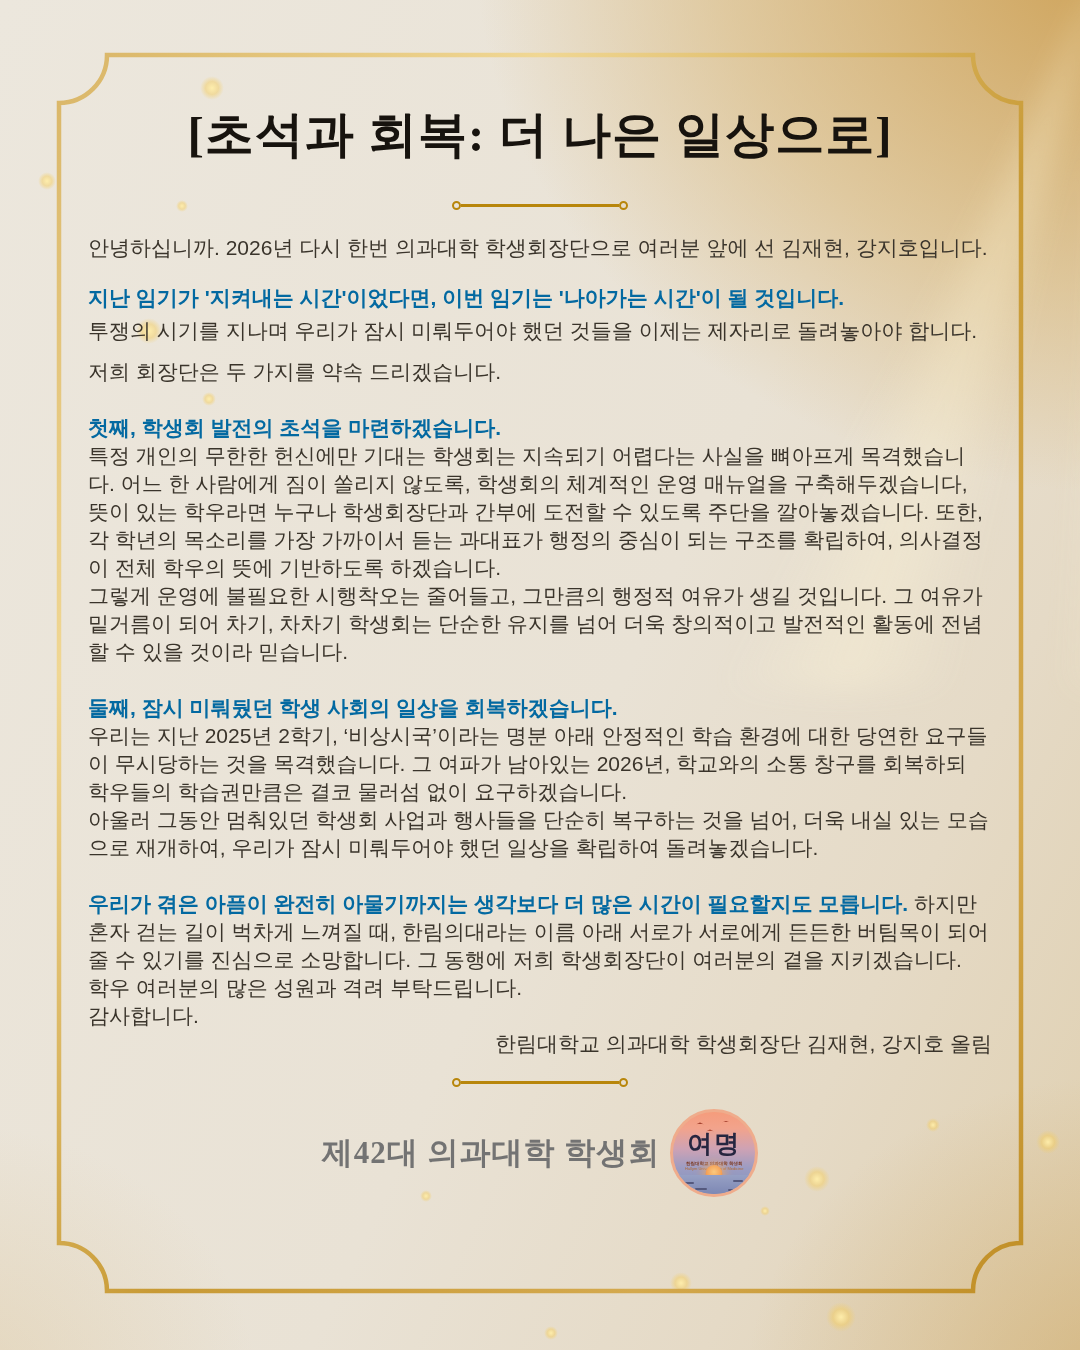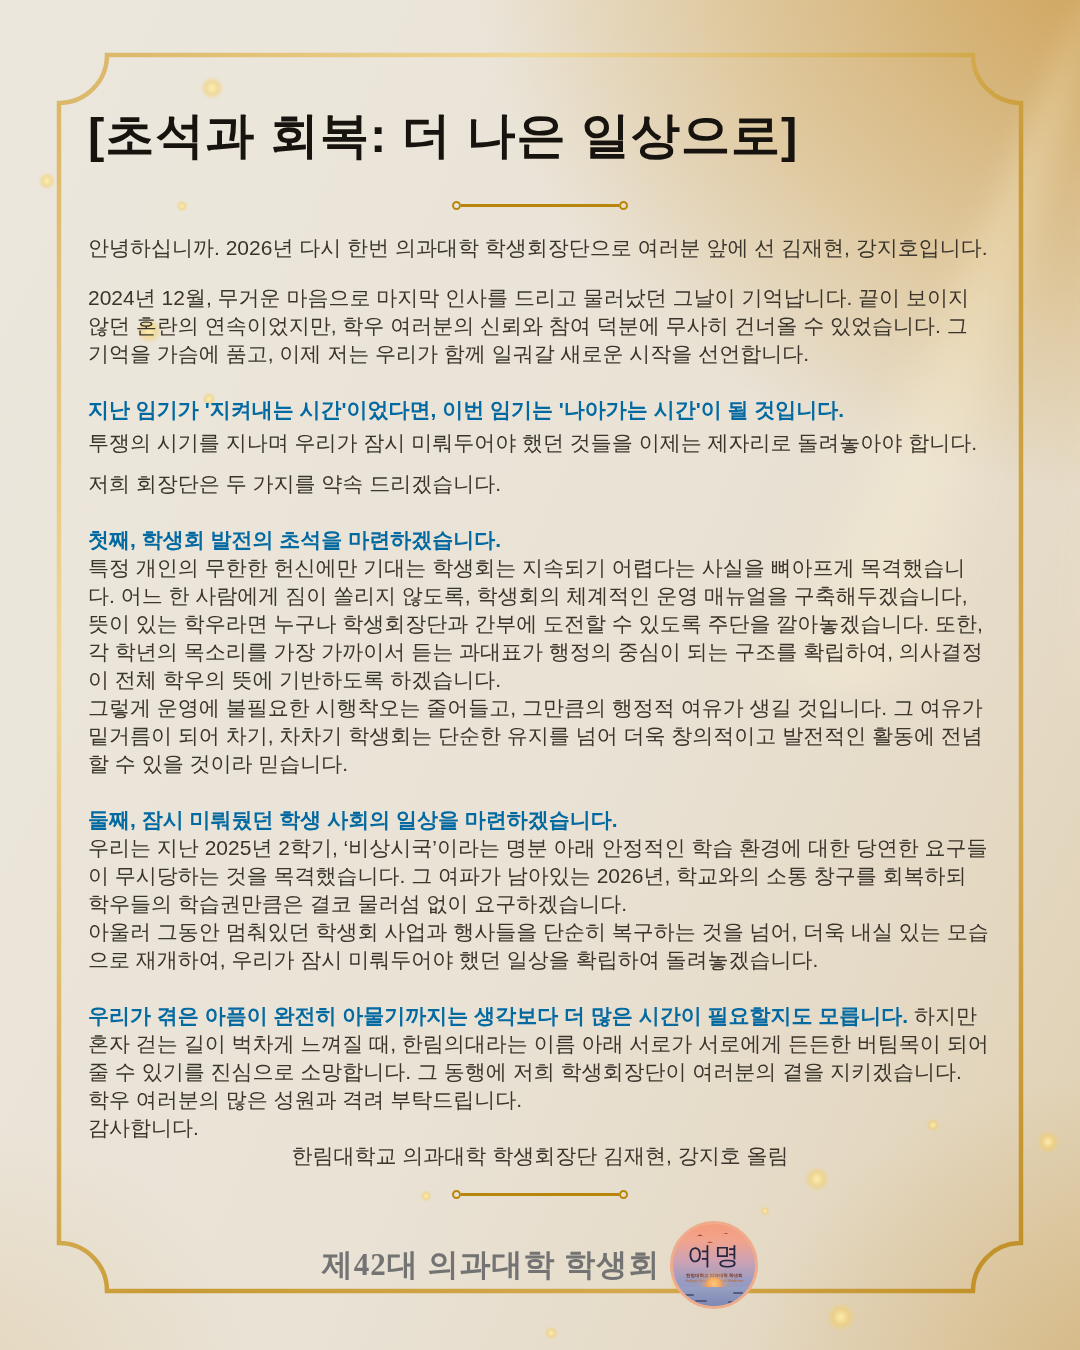--- a/index.html
+++ b/index.html
@@ -26,50 +26,50 @@
     filter:blur(14px);opacity:.75;
   }
   .sparkle{
     position:absolute;border-radius:50%;
     background:radial-gradient(circle, rgba(255,238,170,0.95) 0%, rgba(244,206,98,0.5) 38%, rgba(244,206,98,0) 70%);
   }
   .frame-svg{position:absolute;left:0;top:0;}
 
   .content{position:absolute;inset:0;padding:106px 88px 0;box-sizing:border-box;}
   .title{
-    font-family:Liberation Sans, sans-serif;font-weight:bold;
-    font-size:49px;line-height:1.2;text-align:left;color:#17130E;letter-spacing:1px;
+    font-family:Liberation Serif, serif;font-weight:bold;
+    font-size:49px;line-height:1.2;text-align:center;color:#17130E;letter-spacing:1px;
   }
   .divider{display:flex;align-items:center;justify-content:center;width:176px;margin:36px auto 0;}
   .divider .line{flex:1;height:3px;background:#B8860B;}
   .divider .dot{width:9px;height:9px;border:2.5px solid #B8860B;border-radius:50%;box-sizing:border-box;background:transparent;}
 
   .letter{margin-top:24px;font-size:21px;line-height:28px;color:#3A342B;word-break:break-all;}
   .b{font-weight:bold;color:#0369a1;}
   .mb-s{margin-bottom:5px;}
   .mb-m{margin-bottom:13px;}
   .mb-l{margin-bottom:22px;}
   .mb-xl{margin-bottom:28px;}
-  .sig{text-align:center;}
+  .sig{text-align:right;}
 
   .footer-divider{margin-top:20px;}
   .footer-row{margin-top:22px;display:flex;align-items:center;justify-content:center;gap:10px;}
   .council{
     font-family:"Liberation Serif","DejaVu Serif",serif;font-weight:bold;
     font-size:31px;color:#737373;letter-spacing:1px;
   }
   .logo{
     width:88px;height:88px;border-radius:50%;position:relative;overflow:hidden;flex:0 0 auto;
     border:3px solid #EFAC8C;box-sizing:border-box;
     background:linear-gradient(180deg,#F59C7C 0%,#F2A38C 20%,#CEA2B4 45%,#9C9CC2 68%,#8191BC 100%);
   }
   .logo-birds{position:absolute;top:7px;left:50%;transform:translateX(-50%);}
   .logo-name{
     position:absolute;top:19px;left:0;width:100%;text-align:center;
-    font-size:25px;font-weight:400;color:#262640;letter-spacing:2px;line-height:1;
+    font-size:25px;font-weight:700;color:#262640;letter-spacing:2px;line-height:1;
   }
   .logo-sub{position:absolute;top:49px;left:0;width:100%;text-align:center;font-size:4.5px;line-height:5.5px;color:#7C3B24;font-weight:bold;}
   .logo-sub .en{display:block;color:#B06A35;font-size:4px;font-weight:normal;}
   .logo-water{position:absolute;bottom:0;left:0;width:100%;height:19px;background:linear-gradient(180deg,#97A0C4 0%,#7D88B4 100%);}
   .wave{position:absolute;height:1.5px;background:#55597E;border-radius:1px;}
   .wave1{left:12px;bottom:10px;width:9px;}
   .wave2{left:60px;bottom:12px;width:10px;}
   .wave3{left:22px;bottom:4px;width:12px;}
   .wave4{left:55px;bottom:3px;width:9px;}
   .logo-sun{
@@ -118,34 +118,33 @@
 
   <div class="divider">
     <span class="dot"></span>
     <span class="line"></span>
     <span class="dot"></span>
   </div>
 
   <div class="letter">
     <div class="mb-l">안녕하십니까. 2026년 다시 한번 의과대학 학생회장단으로 여러분 앞에 선 김재현, 강지호입니다.</div>
 
-    <div class="mb-xl">2024년 12월, 무거운 마음으로 마지막 인사를 드리고 물러났던 그날이 기억납니다. 끝이 보이지 않던 혼란의 연속이었지만, 학우 여러분의 신뢰와 참여 덕분에 무사히 건너올 수 있었습니다. 그 기억을 가슴에 품고, 이제 저는 우리가 함께 일궈갈 새로운 시작을 선언합니다.</div>
 
     <div class="b mb-s">지난 임기가 '지켜내는 시간'이었다면, 이번 임기는 '나아가는 시간'이 될 것입니다.</div>
     <div class="mb-m">투쟁의 시기를 지나며 우리가 잠시 미뤄두어야 했던 것들을 이제는 제자리로 돌려놓아야 합니다.</div>
     <div class="mb-xl">저희 회장단은 두 가지를 약속 드리겠습니다.</div>
 
     <div class="mb-xl">
       <div class="b">첫째, 학생회 발전의 초석을 마련하겠습니다.</div>
       <div>특정 개인의 무한한 헌신에만 기대는 학생회는 지속되기 어렵다는 사실을 뼈아프게 목격했습니다. 어느 한 사람에게 짐이 쏠리지 않도록, 학생회의 체계적인 운영 매뉴얼을 구축해두겠습니다, 뜻이 있는 학우라면 누구나 학생회장단과 간부에 도전할 수 있도록 주단을 깔아놓겠습니다. 또한, 각 학년의 목소리를 가장 가까이서 듣는 과대표가 행정의 중심이 되는 구조를 확립하여, 의사결정이 전체 학우의 뜻에 기반하도록 하겠습니다.</div>
       <div>그렇게 운영에 불필요한 시행착오는 줄어들고, 그만큼의 행정적 여유가 생길 것입니다. 그 여유가 밑거름이 되어 차기, 차차기 학생회는 단순한 유지를 넘어 더욱 창의적이고 발전적인 활동에 전념할 수 있을 것이라 믿습니다.</div>
     </div>
 
     <div class="mb-xl">
-      <div class="b">둘째, 잠시 미뤄뒀던 학생 사회의 일상을 마련하겠습니다.</div>
+      <div class="b">둘째, 잠시 미뤄뒀던 학생 사회의 일상을 회복하겠습니다.</div>
       <div>우리는 지난 2025년 2학기, ‘비상시국’이라는 명분 아래 안정적인 학습 환경에 대한 당연한 요구들이 무시당하는 것을 목격했습니다. 그 여파가 남아있는 2026년, 학교와의 소통 창구를 회복하되 학우들의 학습권만큼은 결코 물러섬 없이 요구하겠습니다.</div>
       <div>아울러 그동안 멈춰있던 학생회 사업과 행사들을 단순히 복구하는 것을 넘어, 더욱 내실 있는 모습으로 재개하여, 우리가 잠시 미뤄두어야 했던 일상을 확립하여 돌려놓겠습니다.</div>
     </div>
 
     <div>
       <div><span class="b">우리가 겪은 아픔이 완전히 아물기까지는 생각보다 더 많은 시간이 필요할지도 모릅니다.</span><span> 하지만 혼자 걷는 길이 벅차게 느껴질 때, 한림의대라는 이름 아래 서로가 서로에게 든든한 버팀목이 되어줄 수 있기를 진심으로 소망합니다. 그 동행에 저희 학생회장단이 여러분의 곁을 지키겠습니다.</span></div>
       <div>학우 여러분의 많은 성원과 격려 부탁드립니다.</div>
       <div>감사합니다.</div>
       <div class="sig">한림대학교 의과대학 학생회장단 김재현, 강지호 올림</div>
     </div>

